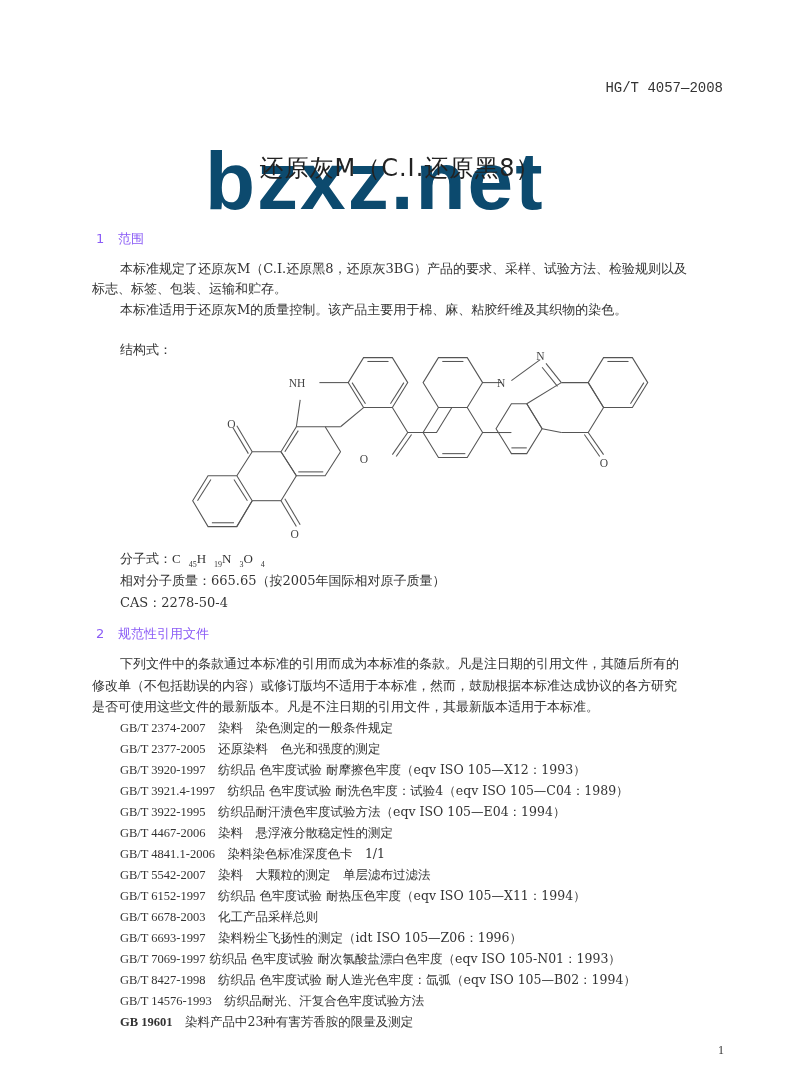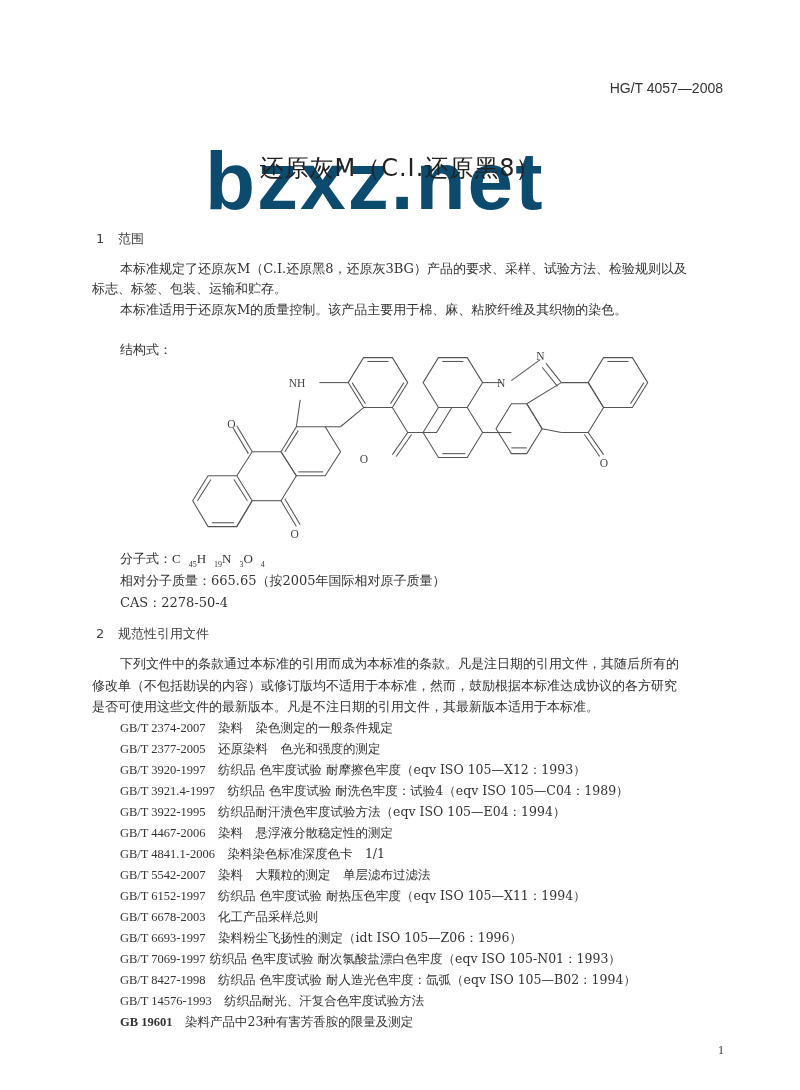--- a/index.html
+++ b/index.html
@@ -3,36 +3,36 @@
 <meta charset="utf-8">
 <style>
   html, body { margin: 0; padding: 0; background: #ffffff; }
   body {
     width: 800px; height: 1090px; position: relative; overflow: hidden;
     font-family: "DejaVu Serif", "Liberation Serif", serif;
     color: #2a2a2a;
   }
   .page-header {
     position: absolute; top: 80px; right: 77px;
-    font-family: Liberation Sans, sans-serif; font-size: 14px; color: #333;
+    font-family: Liberation Mono, monospace; font-size: 14px; color: #333;
   }
   .watermark {
     position: absolute; left: 205px; top: 140px;
     font-family: "Liberation Sans", sans-serif; font-weight: bold;
     font-size: 82px; letter-spacing: 2px; color: #0c4a6e; line-height: 1;
     user-select: none;
   }
   .doc-title {
     position: absolute; left: 0; right: 0; top: 152px; text-align: center;
     font-family: "DejaVu Sans", sans-serif; font-size: 24px; color: #222;
     letter-spacing: 1px;
   }
   .section-heading {
     position: absolute; left: 96px;
-    font-family: "DejaVu Sans", sans-serif; font-size: 13px; color: #404040;
+    font-family: "DejaVu Sans", sans-serif; font-size: 13px; color: #8b5cf6;
   }
   .section-heading .num { display: inline-block; width: 22px; }
   .line {
     position: absolute; left: 120px; font-size: 13px; line-height: 20px; color: #333;
     white-space: pre;
     text-align: right;
   }
   .ref-row {
     position: absolute; left: 120px; font-size: 12.5px; line-height: 20px; color: #333;
     white-space: pre;

